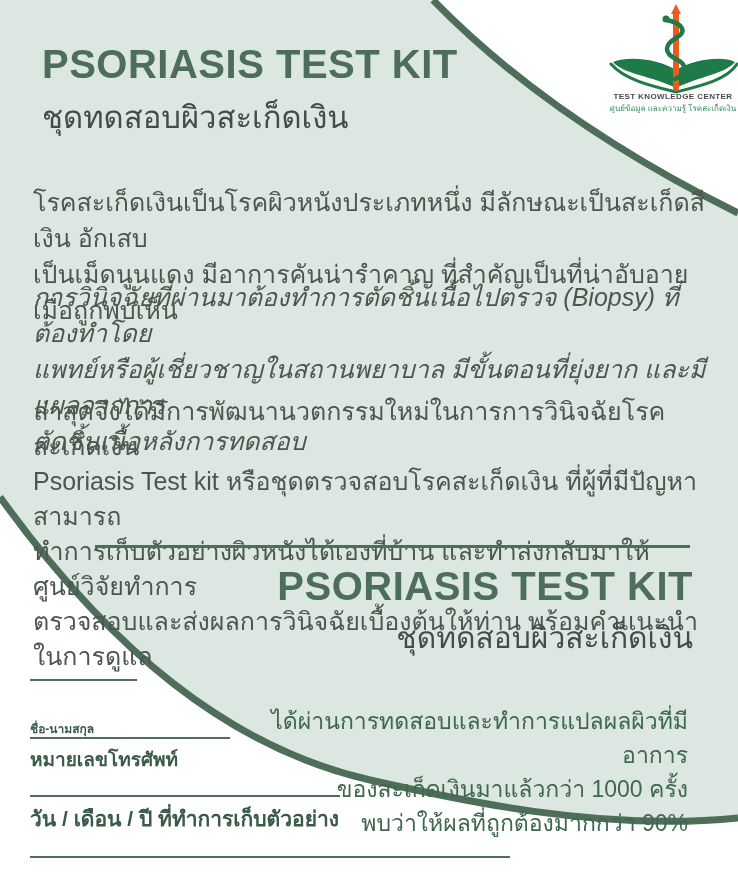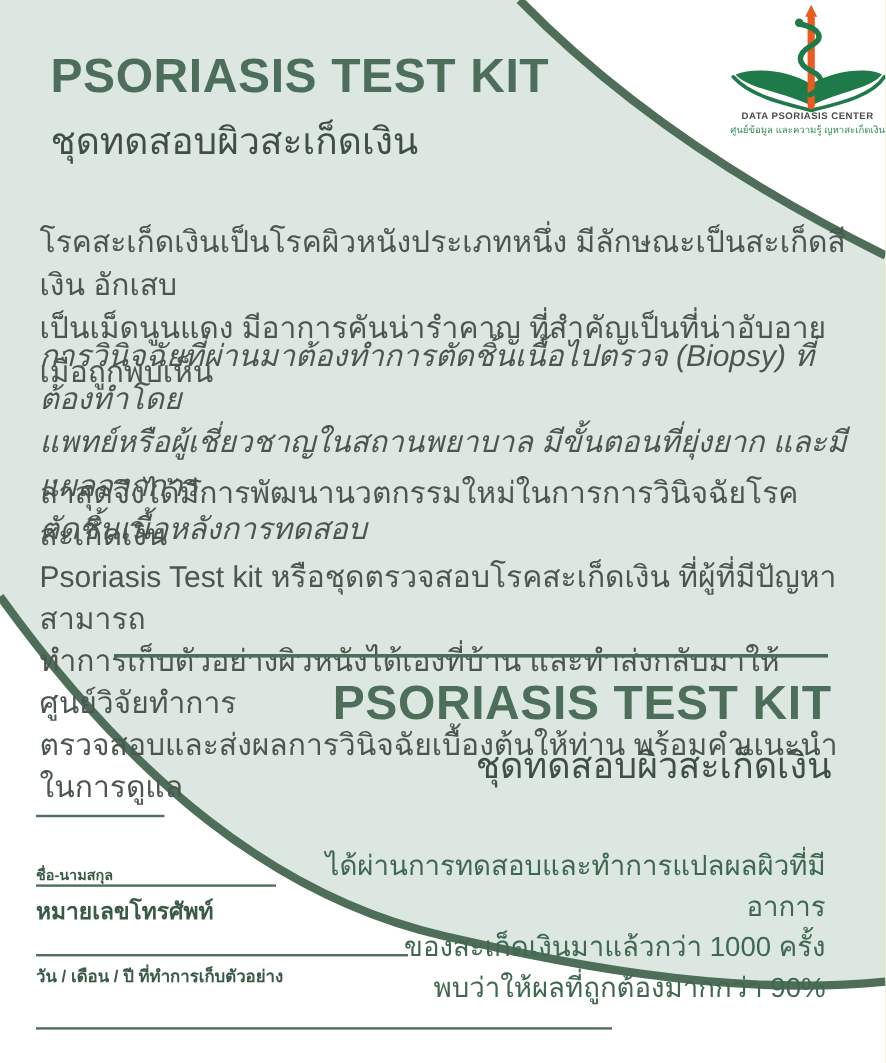--- a/index.html
+++ b/index.html
@@ -40,21 +40,21 @@
     line-height:34px;color:#40674f;text-align:right;
   }
   .form-line{position:absolute;left:30px;height:2px;background:#4f6f5b;}
   .line-1{top:679px;width:107px;}
   .line-2{top:737px;width:200px;}
   .line-3{top:795px;width:310px;}
   .line-4{top:856px;width:480px;}
   .form-label{position:absolute;left:30px;font-weight:bold;color:#3a5a48;}
   .label-1{top:687px;font-size:12px;margin-top:32px;}
   .label-2{top:744px;font-size:19px;}
-  .label-3{top:802px;font-size:14px;}
+  .label-3{top:802px;font-size:21px;}
   .logo-text-en{
     left:608px;top:92px;width:130px;text-align:center;
     font-size:8px;font-weight:bold;letter-spacing:0.4px;color:#4a4a4a;
   }
   .logo-text-th{
     left:608px;top:102px;width:130px;text-align:center;
     font-size:8px;color:#2e8b57;
   }
 </style>
 </head>
@@ -79,22 +79,22 @@
       <path d="M676,12 L676,88" stroke="#ea5c1e" stroke-width="6" stroke-linecap="round"></path>
       <path d="M676,4 L681,14 L671,14 Z" fill="#ea5c1e"></path>
       <path d="M667,20 C684,24 687,32 676,38 C664,45 664,53 676,59 C688,65 687,73 675,79" fill="none" stroke="#1e7a49" stroke-width="4.5" stroke-linecap="round"></path>
       <circle cx="666" cy="19" r="3.5" fill="#1e7a49"></circle>
     </g>
   </svg>
 
   <div class="abs main-title">PSORIASIS TEST KIT</div>
   <div class="abs main-subtitle">ชุดทดสอบผิวสะเก็ดเงิน</div>
 
-  <div class="abs logo-text-en">DATA PSORIASIS CENTER</div>
-  <div class="abs logo-text-th">ศูนย์ข้อมูล และความรู้ ญหาสะเก็ดเงิน</div>
+  <div class="abs logo-text-en">TEST KNOWLEDGE CENTER</div>
+  <div class="abs logo-text-th">ศูนย์ข้อมูล และความรู้ โรคสะเก็ดเงิน</div>
 
   <div class="abs para p1 pre">โรคสะเก็ดเงินเป็นโรคผิวหนังประเภทหนึ่ง มีลักษณะเป็นสะเก็ดสีเงิน อักเสบ
 เป็นเม็ดนูนแดง มีอาการคันน่ารำคาญ ที่สำคัญเป็นที่น่าอับอายเมื่อถูกพบเห็น</div>
   <div class="abs para p2 pre">การวินิจฉัยที่ผ่านมาต้องทำการตัดชิ้นเนื้อไปตรวจ (Biopsy) ที่ต้องทำโดย
 แพทย์หรือผู้เชี่ยวชาญในสถานพยาบาล มีขั้นตอนที่ยุ่งยาก และมีแผลจากการ
 ตัดชิ้นเนื้อหลังการทดสอบ</div>
   <div class="abs para p3 pre">ล่าสุดจึงได้มีการพัฒนานวตกรรมใหม่ในการการวินิจฉัยโรคสะเก็ดเงิน
 Psoriasis Test kit หรือชุดตรวจสอบโรคสะเก็ดเงิน ที่ผู้ที่มีปัญหาสามารถ
 ทำการเก็บตัวอย่างผิวหนังได้เองที่บ้าน และทำส่งกลับมาให้ศูนย์วิจัยทำการ
 ตรวจสอบและส่งผลการวินิจฉัยเบื้องต้นให้ท่าน พร้อมคำแนะนำในการดูแล</div>

